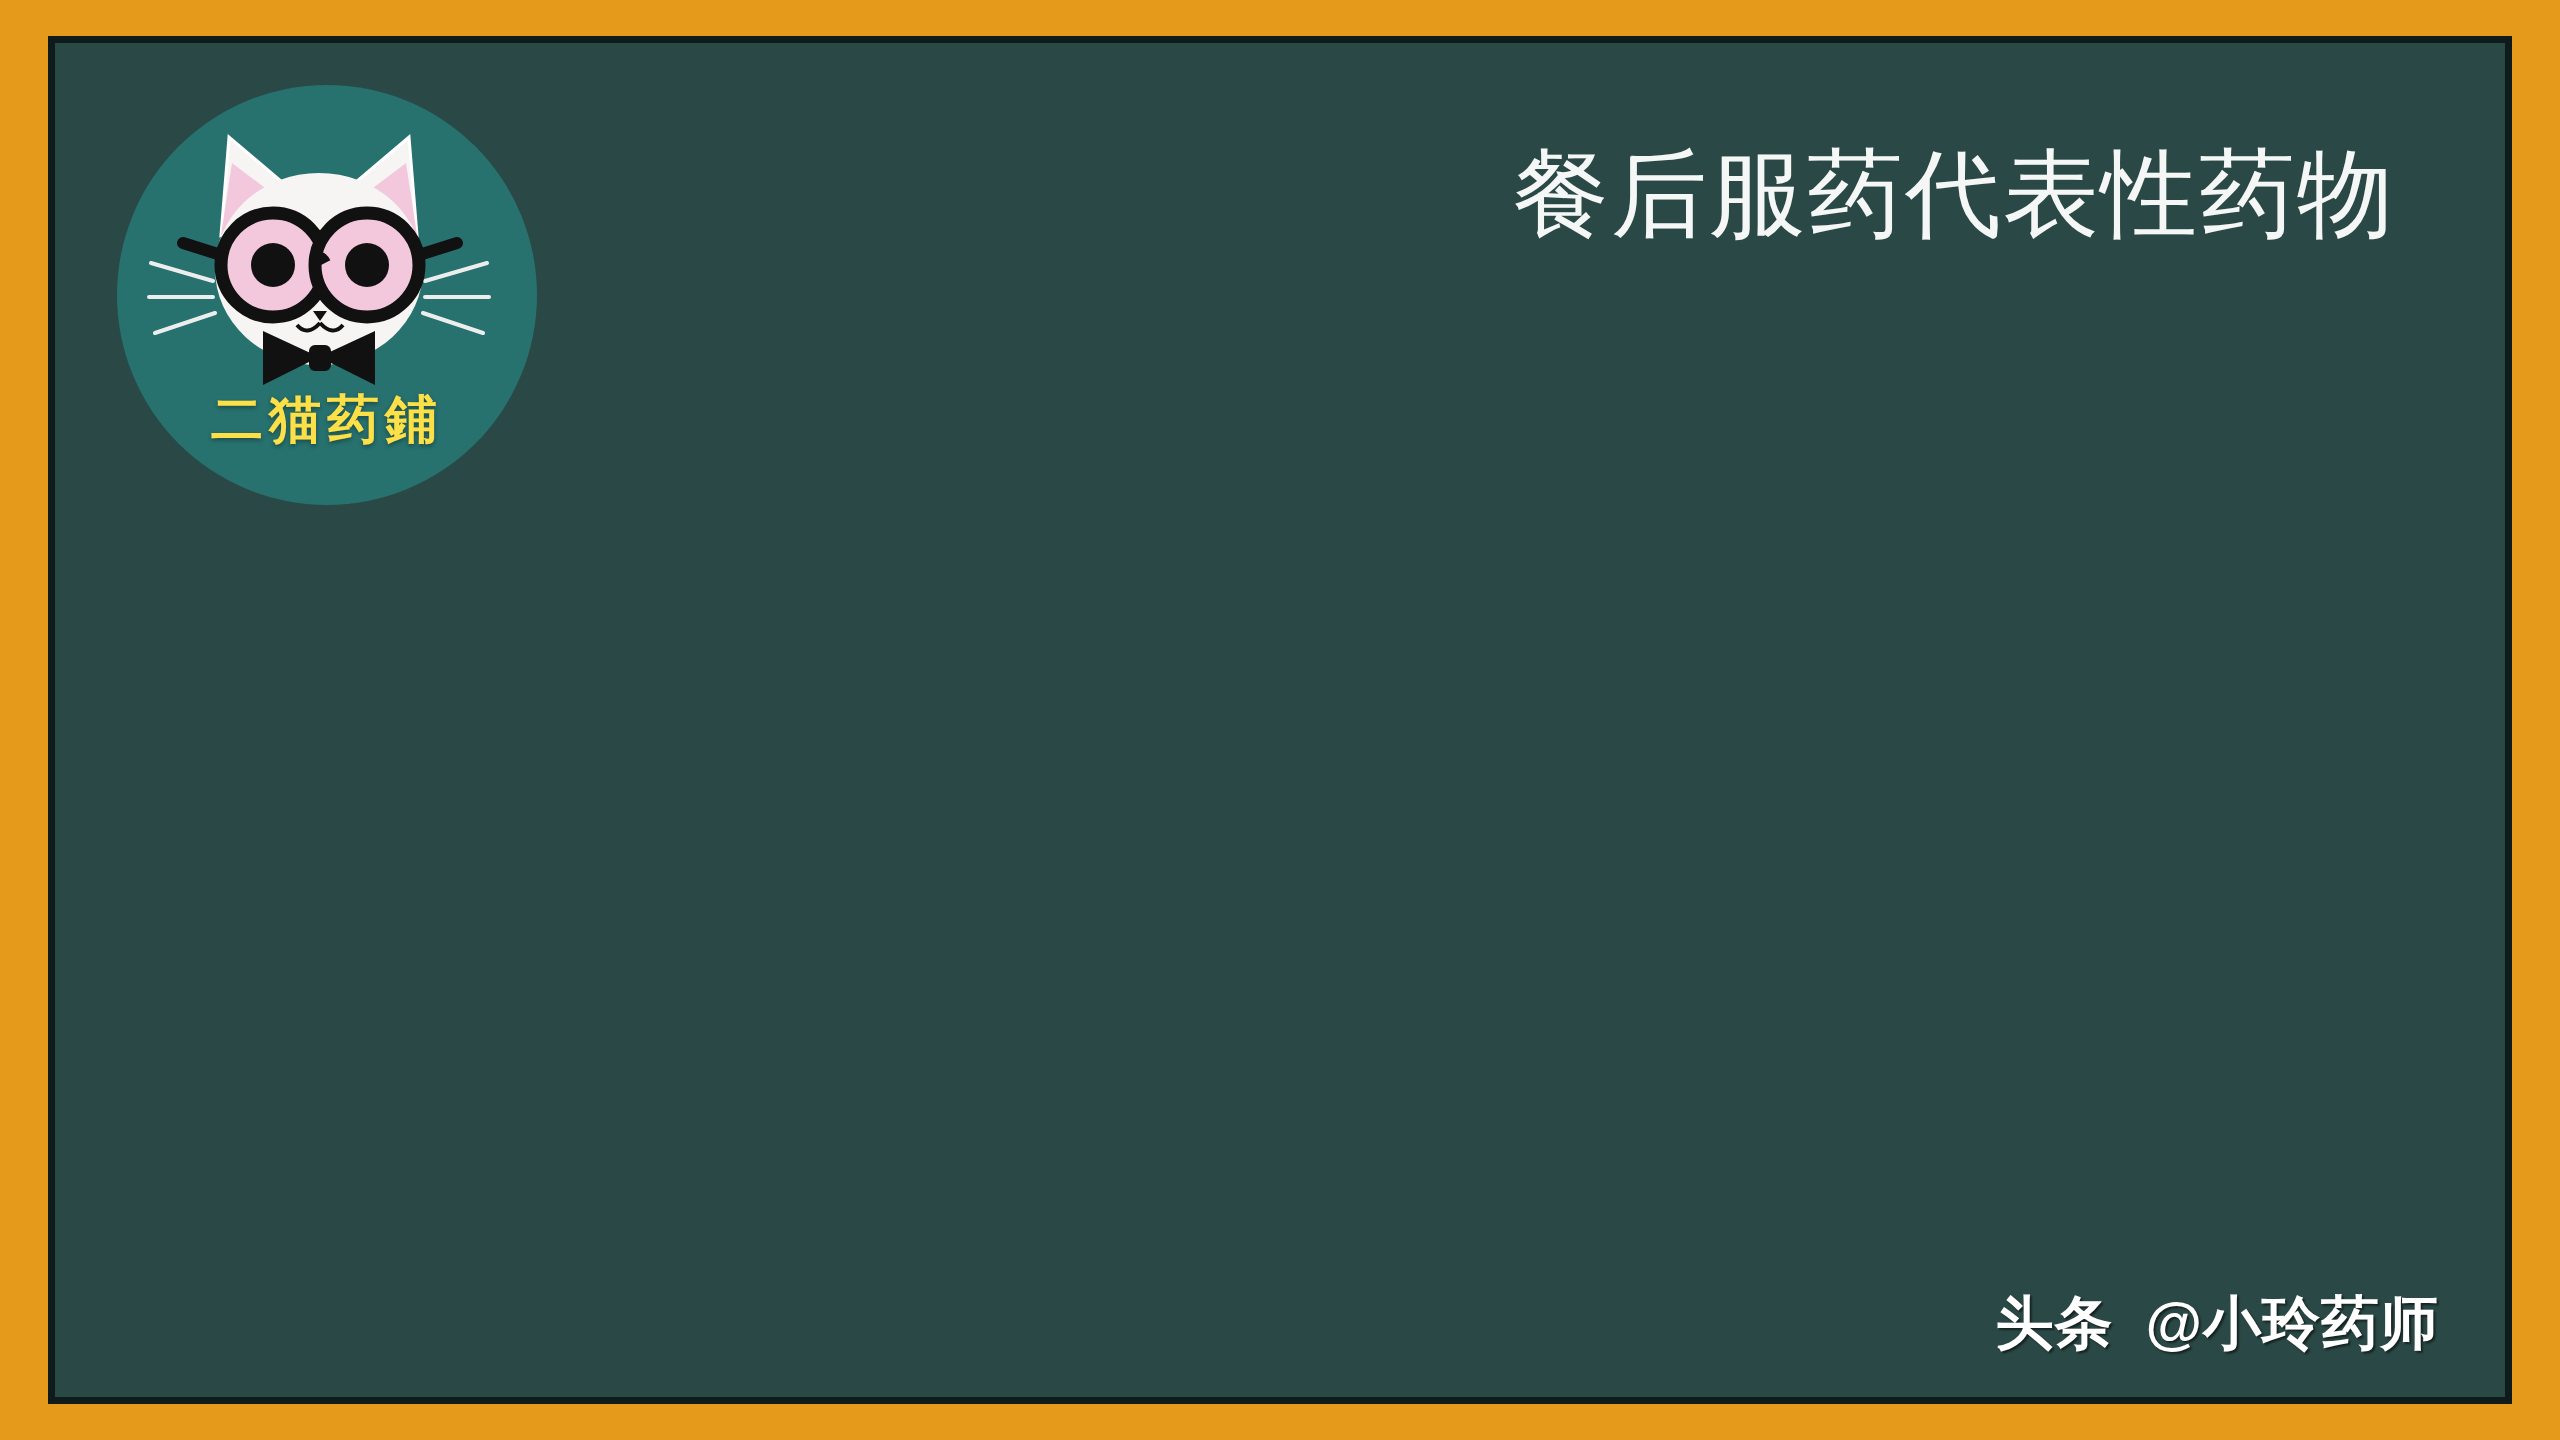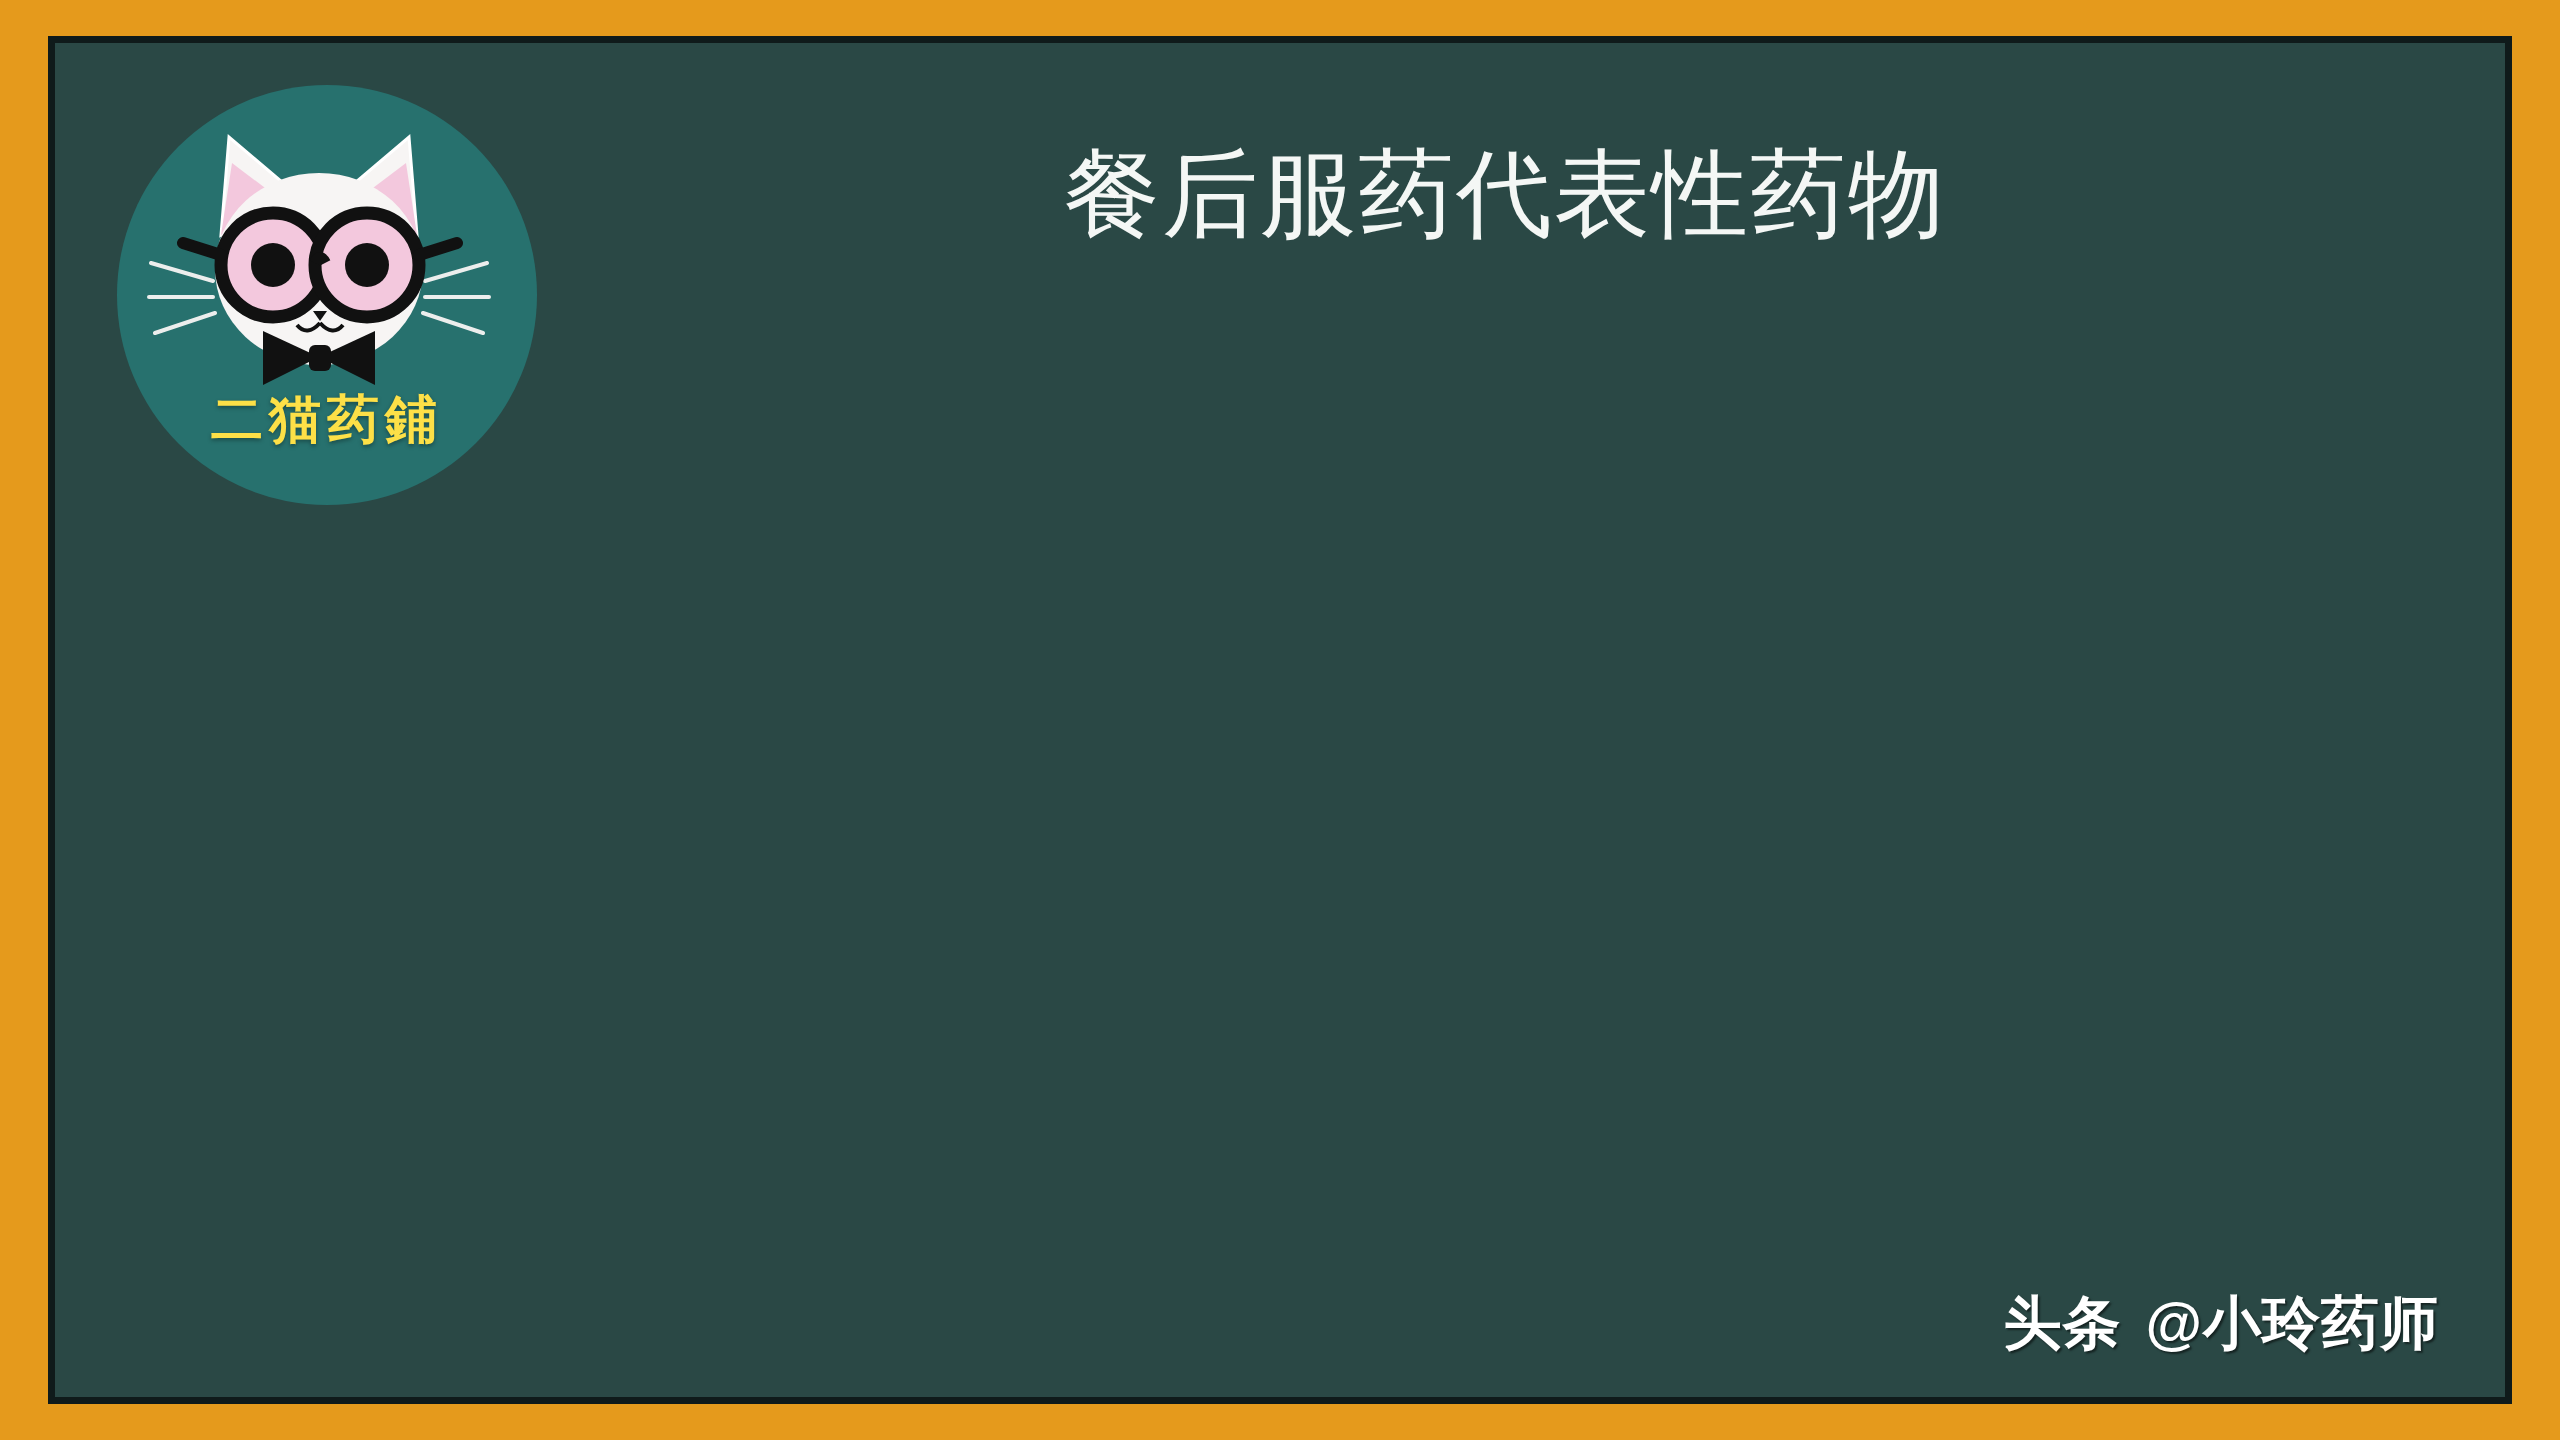--- a/index.html
+++ b/index.html
@@ -67,21 +67,21 @@
     font-family: "DejaVu Serif", "Liberation Serif", serif;
     text-shadow: 0 2px 4px rgba(0,0,0,.35);
   }
 
   
   #title {
     position: absolute;
     left: 560px;
     top: 98px;
     width: 1780px;
-    text-align: center;
+    text-align: right;
     color: #f4f7f5;
     font-size: 96px;
     line-height: 1.1;
     font-weight: 500;
     letter-spacing: 2px;
     white-space: nowrap;
   }
 
   
   #drug-list {
@@ -99,21 +99,21 @@
     white-space: nowrap;
   }
 
   
   #watermark {
     position: absolute;
     right: 66px;
     bottom: 34px;
     display: flex;
     align-items: center;
-    gap: 24px;
+    gap: 32px;
     color: #ffffff;
     white-space: nowrap;
     margin-left: 44px;
   }
   #watermark .wm-brand {
     font-size: 58px;
     font-weight: bold;
     letter-spacing: 1px;
     text-shadow: 2px 2px 2px rgba(0,0,0,.5);
   }

